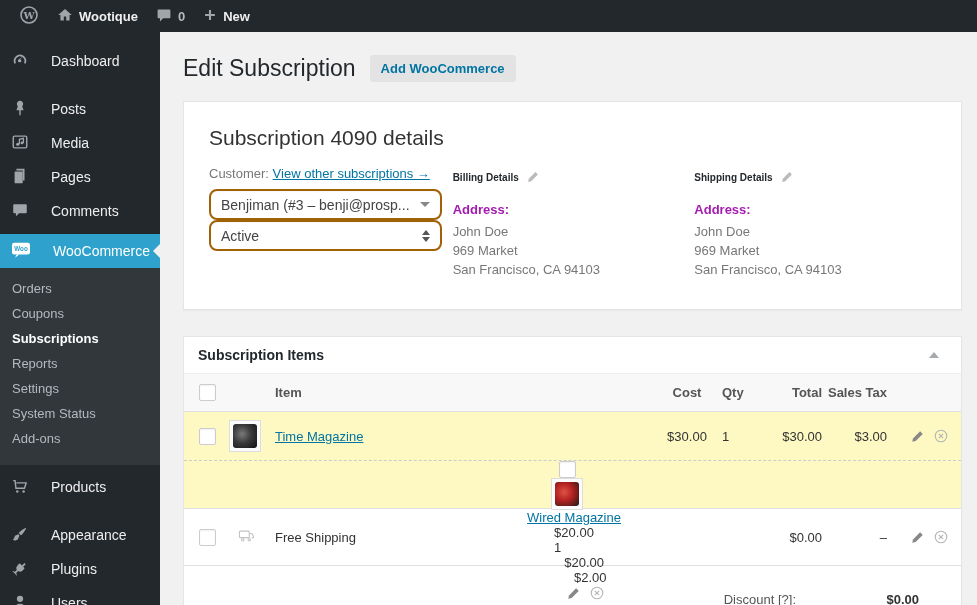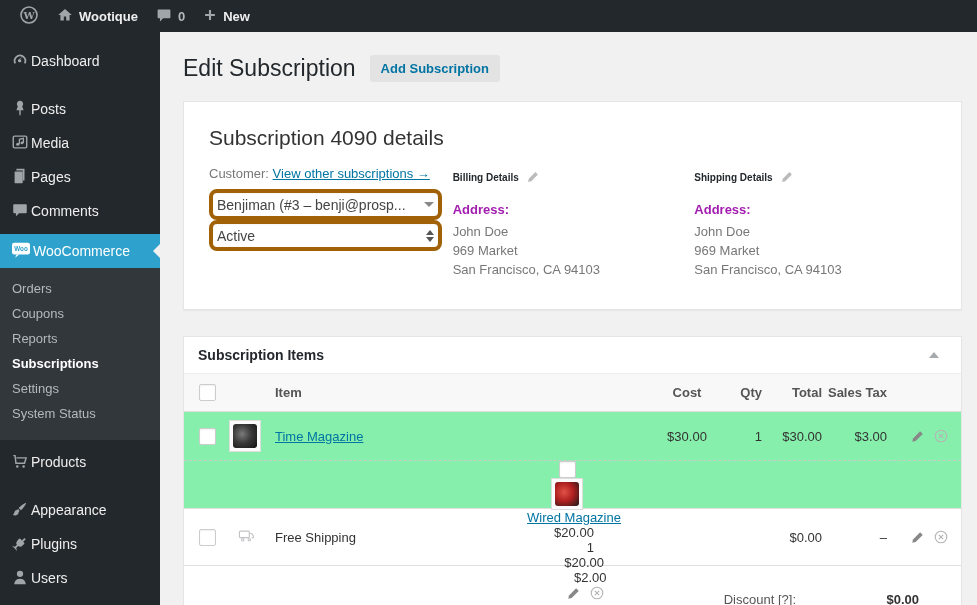--- a/index.html
+++ b/index.html
@@ -22,21 +22,21 @@
   }
   .ab-item svg { flex:0 0 auto; }
   .ab-count { color:#b4b9be; font-weight:bold; }
 
   
   .sidebar {
     position:absolute; top:32px; left:0; bottom:0; width:160px;
     background:#23282d; padding-top:12px; z-index:40;
   }
   .menu-item {
-    display:flex; align-items:center; gap:2px; height:34px;
+    display:flex; align-items:center; gap:22px; height:34px;
     padding:0 0 0 11px; color:#eee; font-size:14px; cursor:pointer;
   }
   .menu-item svg { flex:0 0 auto; }
   .menu-sep { height:14px; }
   .menu-item.active {
     background:#2ea2cc; color:#fff; position:relative; margin-top:6px;
   }
   .menu-item.active .notch {
     position:absolute; right:0; top:50%; margin-top:-7px;
     width:0; height:0;
@@ -74,22 +74,22 @@
   
   .details-panel { padding:14px 25px 30px; margin-bottom:26px; }
   .details-title { font-size:21px; font-weight:400; color:#333; margin:10px 0 16px; }
   .details-cols { display:flex; }
   .dcol1 { width:250px; }
   .dcol2 { width:248px; }
   .dcol3 { width:248px; }
   .cust-row { font-size:13px; color:#777; margin-bottom:8px; }
   .cust-row a { color:#0074a2; text-decoration:underline; cursor:pointer; }
   .fake-select {
-    width:233px; height:31px; border:4px solid #a16207; border-radius:8px;
-    background:#fff; display:flex; align-items:center; padding:0 4px;
+    width:233px; height:31px; border:2px solid #a16207; border-radius:8px;
+    background:#fff; display:flex; align-items:center; padding:0 10px;
     font-size:14px; color:#444; cursor:pointer; justify-content:space-between;
     box-shadow:inset 0 1px 2px rgba(0,0,0,.04);
   }
   .fake-select .txt { white-space:nowrap; overflow:hidden; }
   .caret-down {
     width:0; height:0; border-left:5px solid transparent; border-right:5px solid transparent;
     border-top:5px solid #888; margin-left:6px; flex:0 0 auto;
   }
   .caret-updown { display:flex; flex-direction:column; gap:2px; margin-left:6px; flex:0 0 auto; }
   .caret-updown i { display:block; width:0; height:0; border-left:4px solid transparent; border-right:4px solid transparent; }
@@ -110,29 +110,29 @@
   .items-title { font-size:14px; font-weight:bold; color:#23282d; }
   .toggle-tri {
     width:0; height:0; border-left:5px solid transparent; border-right:5px solid transparent;
     border-bottom:6px solid #a7aaad; cursor:pointer; margin-right:8px;
   }
   .irow { display:flex; align-items:center; padding:0 12px 0 15px; }
   .col-check { width:30px; flex:0 0 auto; }
   .col-thumb { width:46px; flex:0 0 auto; }
   .col-item { flex:1 1 auto; min-width:0; }
   .col-cost  { width:70px; text-align:center; flex:0 0 auto; }
-  .col-qty   { width:40px; text-align:right; flex:0 0 auto; }
+  .col-qty   { width:40px; text-align:left; flex:0 0 auto; }
   .col-total { width:60px; text-align:right; flex:0 0 auto; }
   .col-tax   { width:65px; text-align:right; flex:0 0 auto; }
   .col-actions { width:62px; flex:0 0 auto; display:flex; justify-content:flex-end; gap:8px; align-items:center; }
   .thead {
     background:#f8f8f8; border-bottom:1px solid #dfdfdf;
     font-size:13px; font-weight:bold; color:#555; height:38px;
   }
-  .item-row { height:48px; font-size:13px; color:#333; background:#86efac; }
+  .item-row { height:48px; font-size:13px; color:#333; background:#fef9c3; }
   .item-row + .item-row { border-top:1px dashed #ccc;flex-direction:column; }
   .item-link { color:#0074a2; text-decoration:underline; cursor:pointer; }
   .thumb {
     width:32px; height:32px; border:1px solid #ddd; background:#fbfbfb;
     display:flex; align-items:center; justify-content:center;
   }
   .thumb-img { width:24px; height:24px; border-radius:3px; }
   .thumb-time  { background:radial-gradient(circle at 38% 42%, #7a7a7a 0%, #3a3a3a 45%, #101010 100%); }
   .thumb-wired { background:radial-gradient(circle at 38% 42%, #e05246 0%, #b02020 45%, #1a1a1a 100%); }
   .checkbox {
@@ -243,24 +243,25 @@
           <text x="11" y="11.5" text-anchor="middle" font-size="7" font-weight="bold" font-family="Liberation Sans, sans-serif" fill="#2ea2cc">Woo</text>
         </svg>
     </span>
     <span>WooCommerce</span>
     <span class="notch"></span>
   </div>
 
   <div class="submenu">
     <span class="submenu-item">Orders</span>
     <span class="submenu-item">Coupons</span>
+    <span class="submenu-item current">Subscriptions</span>
     <span class="submenu-item">Reports</span>
-    <span class="submenu-item current">Subscriptions</span>
     <span class="submenu-item">Settings</span>
     <span class="submenu-item">System Status</span>
+    <span class="submenu-item">Add-ons</span>
   </div>
 
   <div class="menu-item" style="margin-top:5px;">
     <span>
       <svg width="18" height="18" viewBox="0 0 20 20" fill="none" stroke="#a0a5aa" stroke-width="1.6">
           <path d="M2.5 4h2l1 8.5h9.5l1.8-6H6"></path>
           <circle cx="7" cy="16" r="1.4" fill="#a0a5aa" stroke="none"></circle>
           <circle cx="14" cy="16" r="1.4" fill="#a0a5aa" stroke="none"></circle>
         </svg>
     </span>
@@ -291,21 +292,21 @@
         </svg>
     </span>
     <span>Users</span>
   </div>
 </div>
 
 <div class="content">
 
   <div class="page-title-row">
     <h1 class="page-title">Edit Subscription</h1>
-    <button class="add-btn">Add Subscription</button>
+    <button class="add-btn">Add WooCommerce</button>
   </div>
 
   <div class="panel details-panel">
     <h2 class="details-title">Subscription 4090 details</h2>
     <div class="details-cols">
 
       <div class="dcol1">
         <div class="cust-row">
           <span>Customer:</span>
           <a>View other subscriptions →</a>

